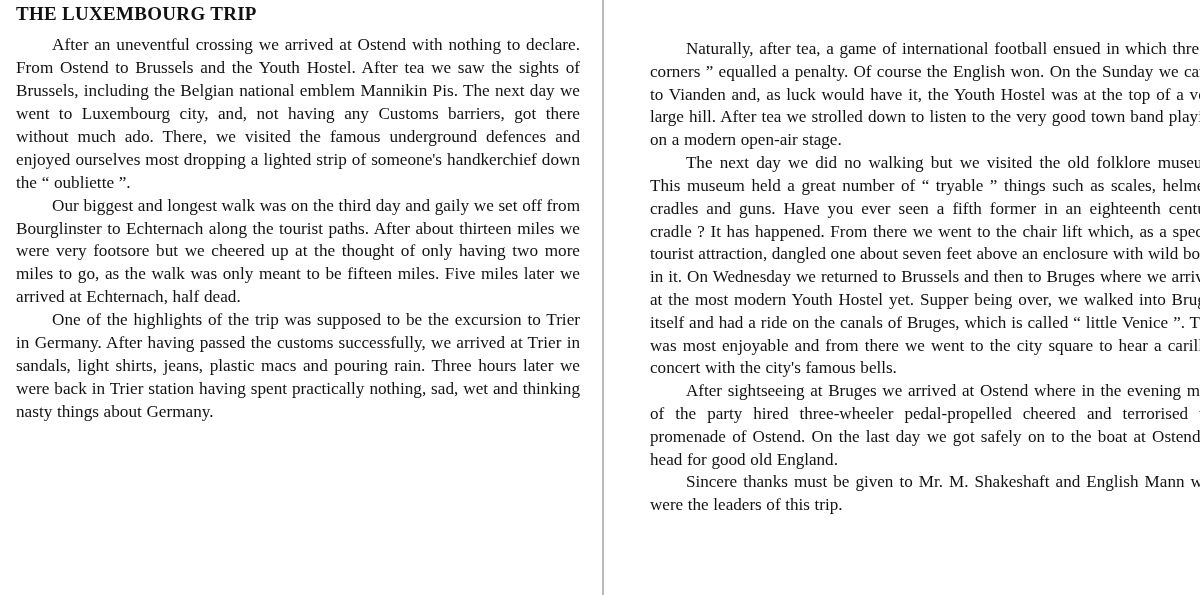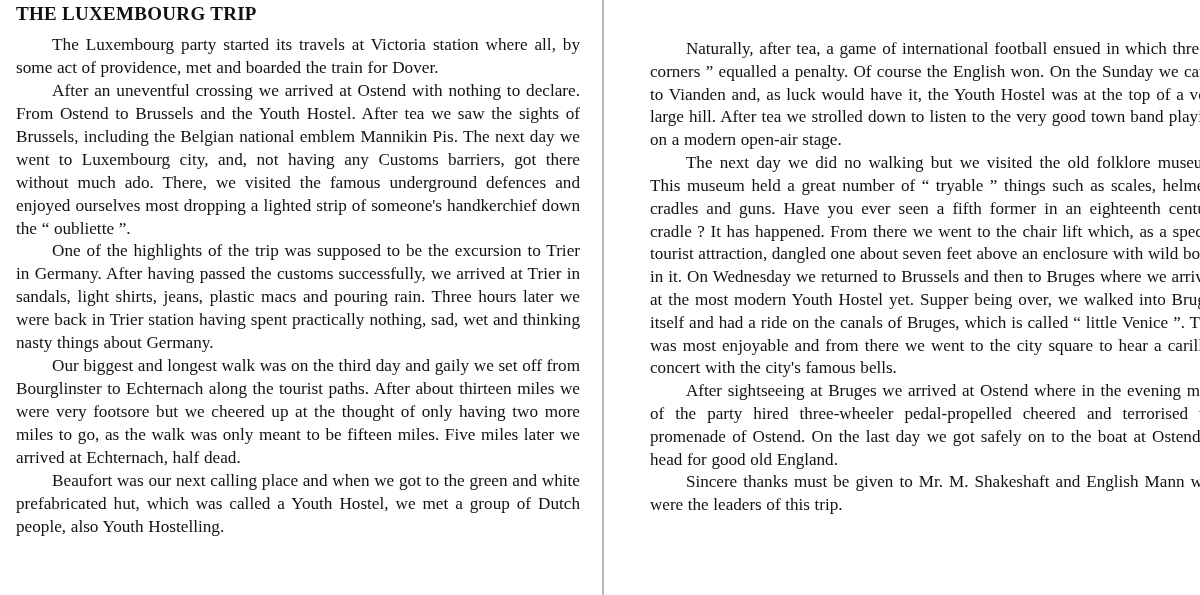--- a/index.html
+++ b/index.html
@@ -79,25 +79,23 @@
 </style>
 </head>
 <body>
 
 <div id="page">
 
   <div class="gutter-rule"></div>
 
   <div class="column" id="col-left">
     <h1 id="article-title">THE LUXEMBOURG TRIP</h1>
-    <p class="para">The Luxembourg party started its travels at Victoria station where all, by some act of providence, met and boarded the train for Dover.</p>
     <p class="para">After an uneventful crossing we arrived at Ostend with nothing to declare. From Ostend to Brussels and the Youth Hostel. After tea we saw the sights of Brussels, including the Belgian national emblem Mannikin Pis. The next day we went to Luxembourg city, and, not having any Customs barriers, got there without much ado. There, we visited the famous underground defences and enjoyed ourselves most dropping a lighted strip of someone's handkerchief down the “ oubliette ”.</p>
+    <p class="para">Our biggest and longest walk was on the third day and gaily we set off from Bourglinster to Echternach along the tourist paths. After about thirteen miles we were very footsore but we cheered up at the thought of only having two more miles to go, as the walk was only meant to be fifteen miles.  Five miles later we arrived at Echternach, half dead.</p>
     <p class="para">One of the highlights of the trip was supposed to be the excursion to Trier in Germany.  After having passed the customs successfully, we arrived at Trier in sandals, light shirts, jeans, plastic macs and pouring rain.  Three hours later we were back in Trier station having spent practically nothing, sad, wet and thinking nasty things about Germany.</p>
-    <p class="para">Our biggest and longest walk was on the third day and gaily we set off from Bourglinster to Echternach along the tourist paths. After about thirteen miles we were very footsore but we cheered up at the thought of only having two more miles to go, as the walk was only meant to be fifteen miles.  Five miles later we arrived at Echternach, half dead.</p>
-    <p class="para">Beaufort was our next calling place and when we got to the green and white prefabricated hut, which was called a Youth Hostel, we met a group of Dutch people, also Youth Hostelling.</p>
   </div>
 
   <div class="column" id="col-right">
     <p class="para">Naturally, after tea, a game of international football ensued in which three “ corners ” equalled a penalty.  Of course the English won.  On the Sunday we came to Vianden and, as luck would have it, the Youth Hostel was at the top of a very large hill.  After tea we strolled down to listen to the very good town band playing on a modern open-air stage.</p>
     <p class="para">The next day we did no walking but we visited the old folklore museum.  This museum held a great number of “ tryable ” things such as scales, helmets, cradles and guns.  Have you ever seen a fifth former in an eighteenth century cradle ?  It has happened. From there we went to the chair lift which, as a special tourist attraction, dangled one about seven feet above an enclosure with wild boars in it.  On Wednesday we returned to Brussels and then to Bruges where we arrived at the most modern Youth Hostel yet. Supper being over, we walked into Bruges itself and had a ride on the canals of Bruges, which is called “ little Venice ”.  This was most enjoyable and from there we went to the city square to hear a carillon concert with the city's famous bells.</p>
     <p class="para">After sightseeing at Bruges we arrived at Ostend where in the evening most of the party hired three-wheeler pedal-propelled cheered and terrorised the promenade of Ostend.  On the last day we got safely on to the boat at Ostend to head for good old England.</p>
     <p class="para">Sincere thanks must be given to Mr. M. Shakeshaft and English Mann who were the leaders of this trip.</p>
   </div>
 
 </div>

